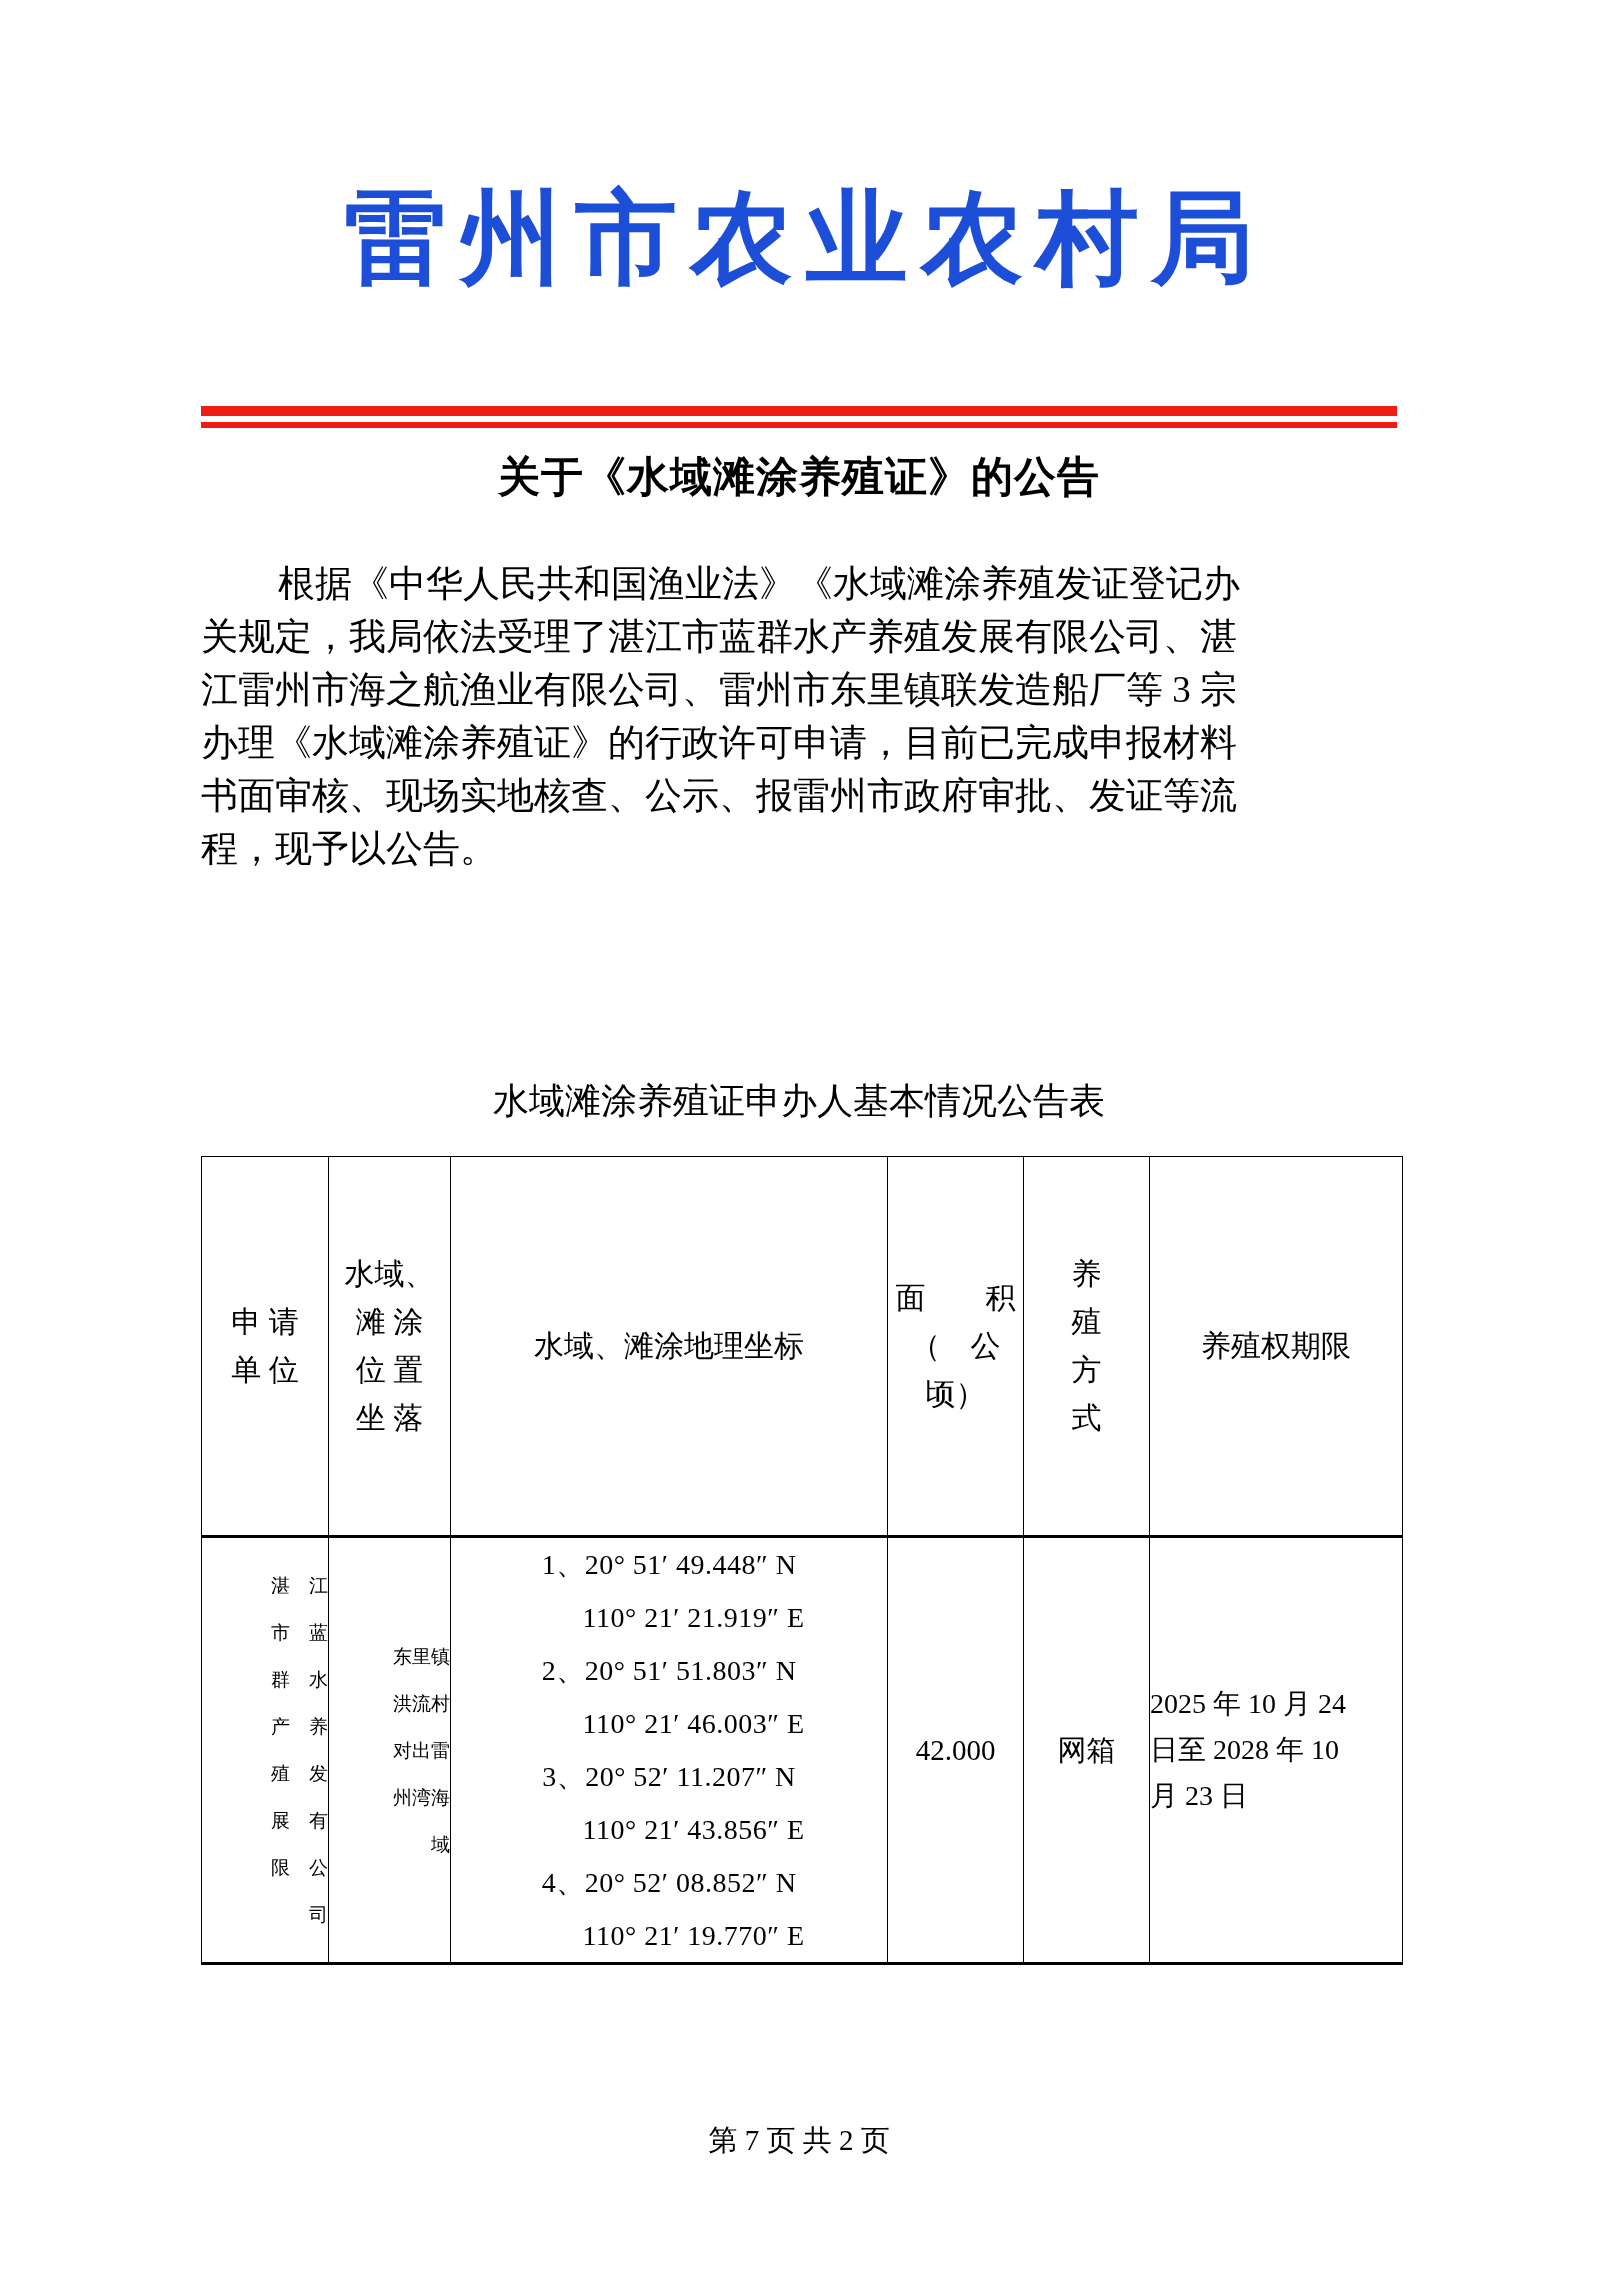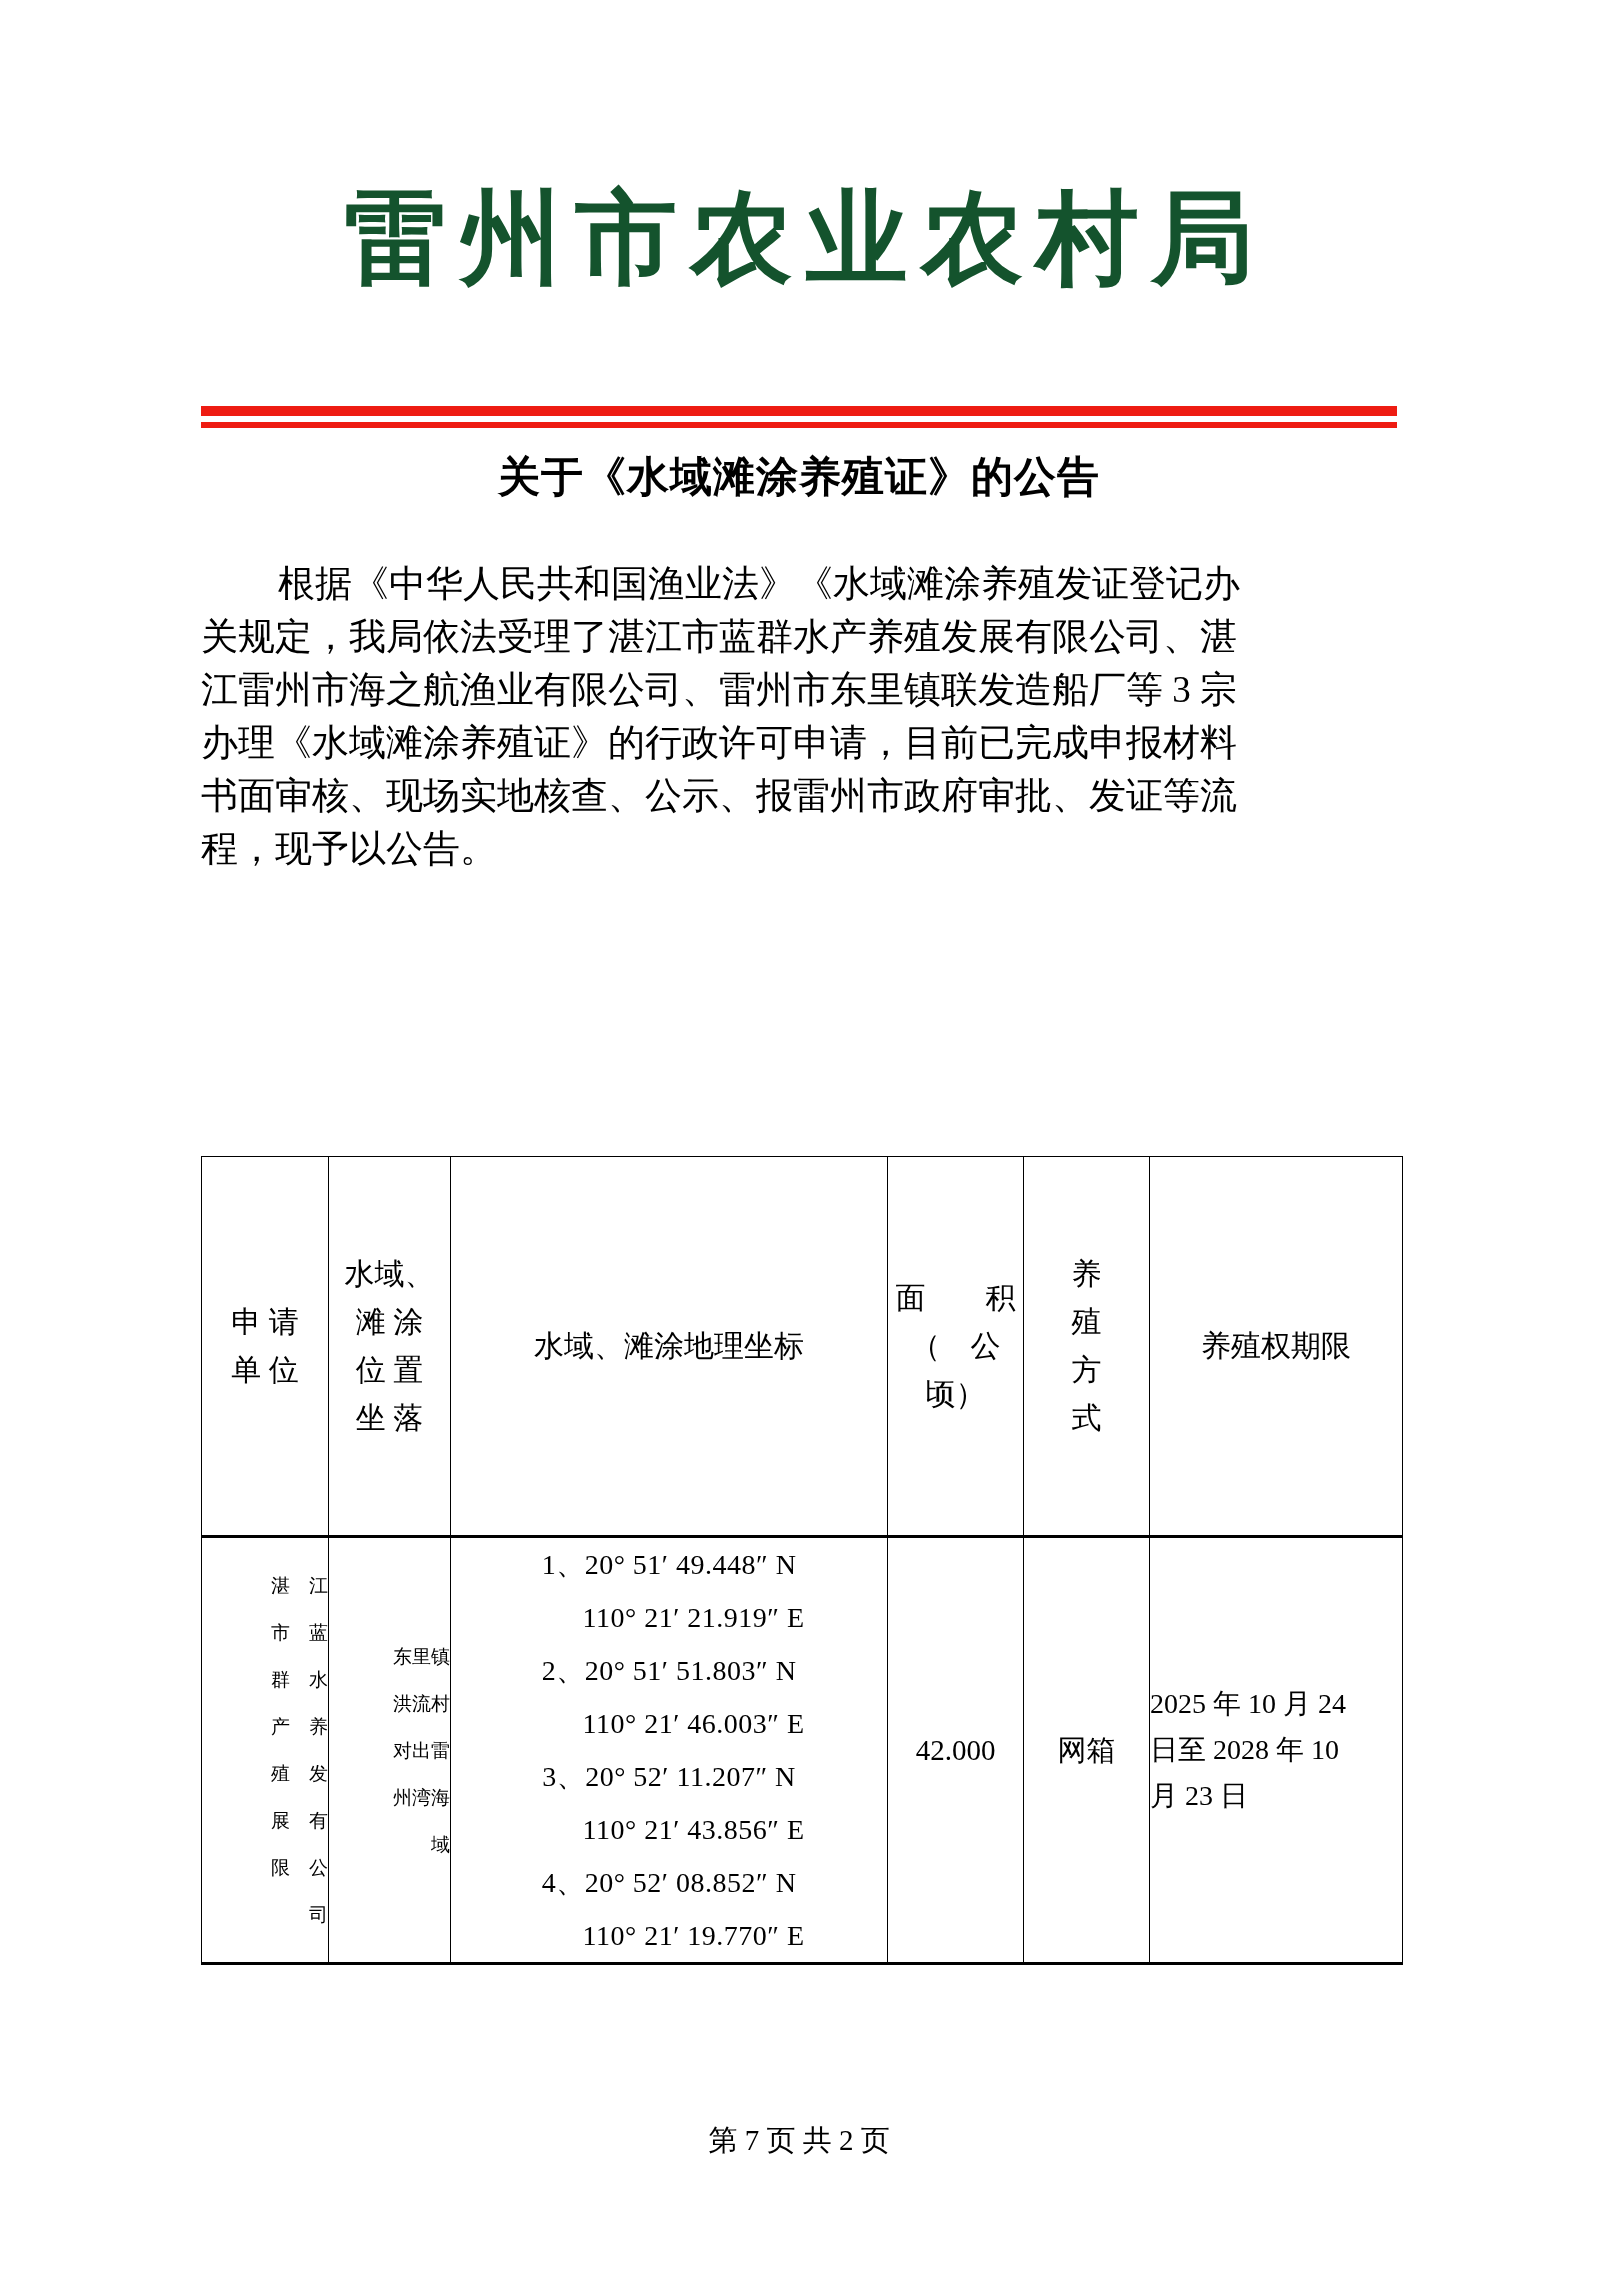--- a/index.html
+++ b/index.html
@@ -214,40 +214,41 @@
     line-height: 1.3;
     white-space: nowrap;
   }
 </style>
 </head>
 <body>
 
 <div class="page">
 
   <div class="masthead">
-    <div class="masthead-title" style="color: #14532d;">雷州市农业农村局</div>
+    <div class="masthead-title" style="color: #1d4ed8;">雷州市农业农村局</div>
   </div>
 
   <div class="rule-wrap">
     <div class="rule-thick" style="background: rgb(238, 28, 18);"></div>
     <div class="rule-gap"></div>
     <div class="rule-thin" style="background: rgb(238, 28, 18);"></div>
   </div>
 
   <div class="doc-title">关于《水域滩涂养殖证》的公告</div>
 
   <div class="body-block">
     <div class="body-line"><span class="indent"></span><span>根据《中华人民共和国渔业法》《水域滩涂养殖发证登记办</span></div>
     <div class="body-line">关规定，我局依法受理了湛江市蓝群水产养殖发展有限公司、湛</div>
     <div class="body-line">江雷州市海之航渔业有限公司、雷州市东里镇联发造船厂等 3 宗</div>
     <div class="body-line">办理《水域滩涂养殖证》的行政许可申请，目前已完成申报材料</div>
     <div class="body-line">书面审核、现场实地核查、公示、报雷州市政府审批、发证等流</div>
     <div class="body-line">程，现予以公告。</div>
   </div>
 
+  <div class="table-caption">水域滩涂养殖证申办人基本情况公告表</div>
 
   <table class="tbl">
     <tbody>
       <tr class="header-row">
         <td class="c1 hcell hcell-tall">
           <span class="ln">申 请</span>
           <span class="ln">单 位</span>
         </td>
         <td class="c2 hcell hcell-tall">
           <span class="ln">水域、</span>

